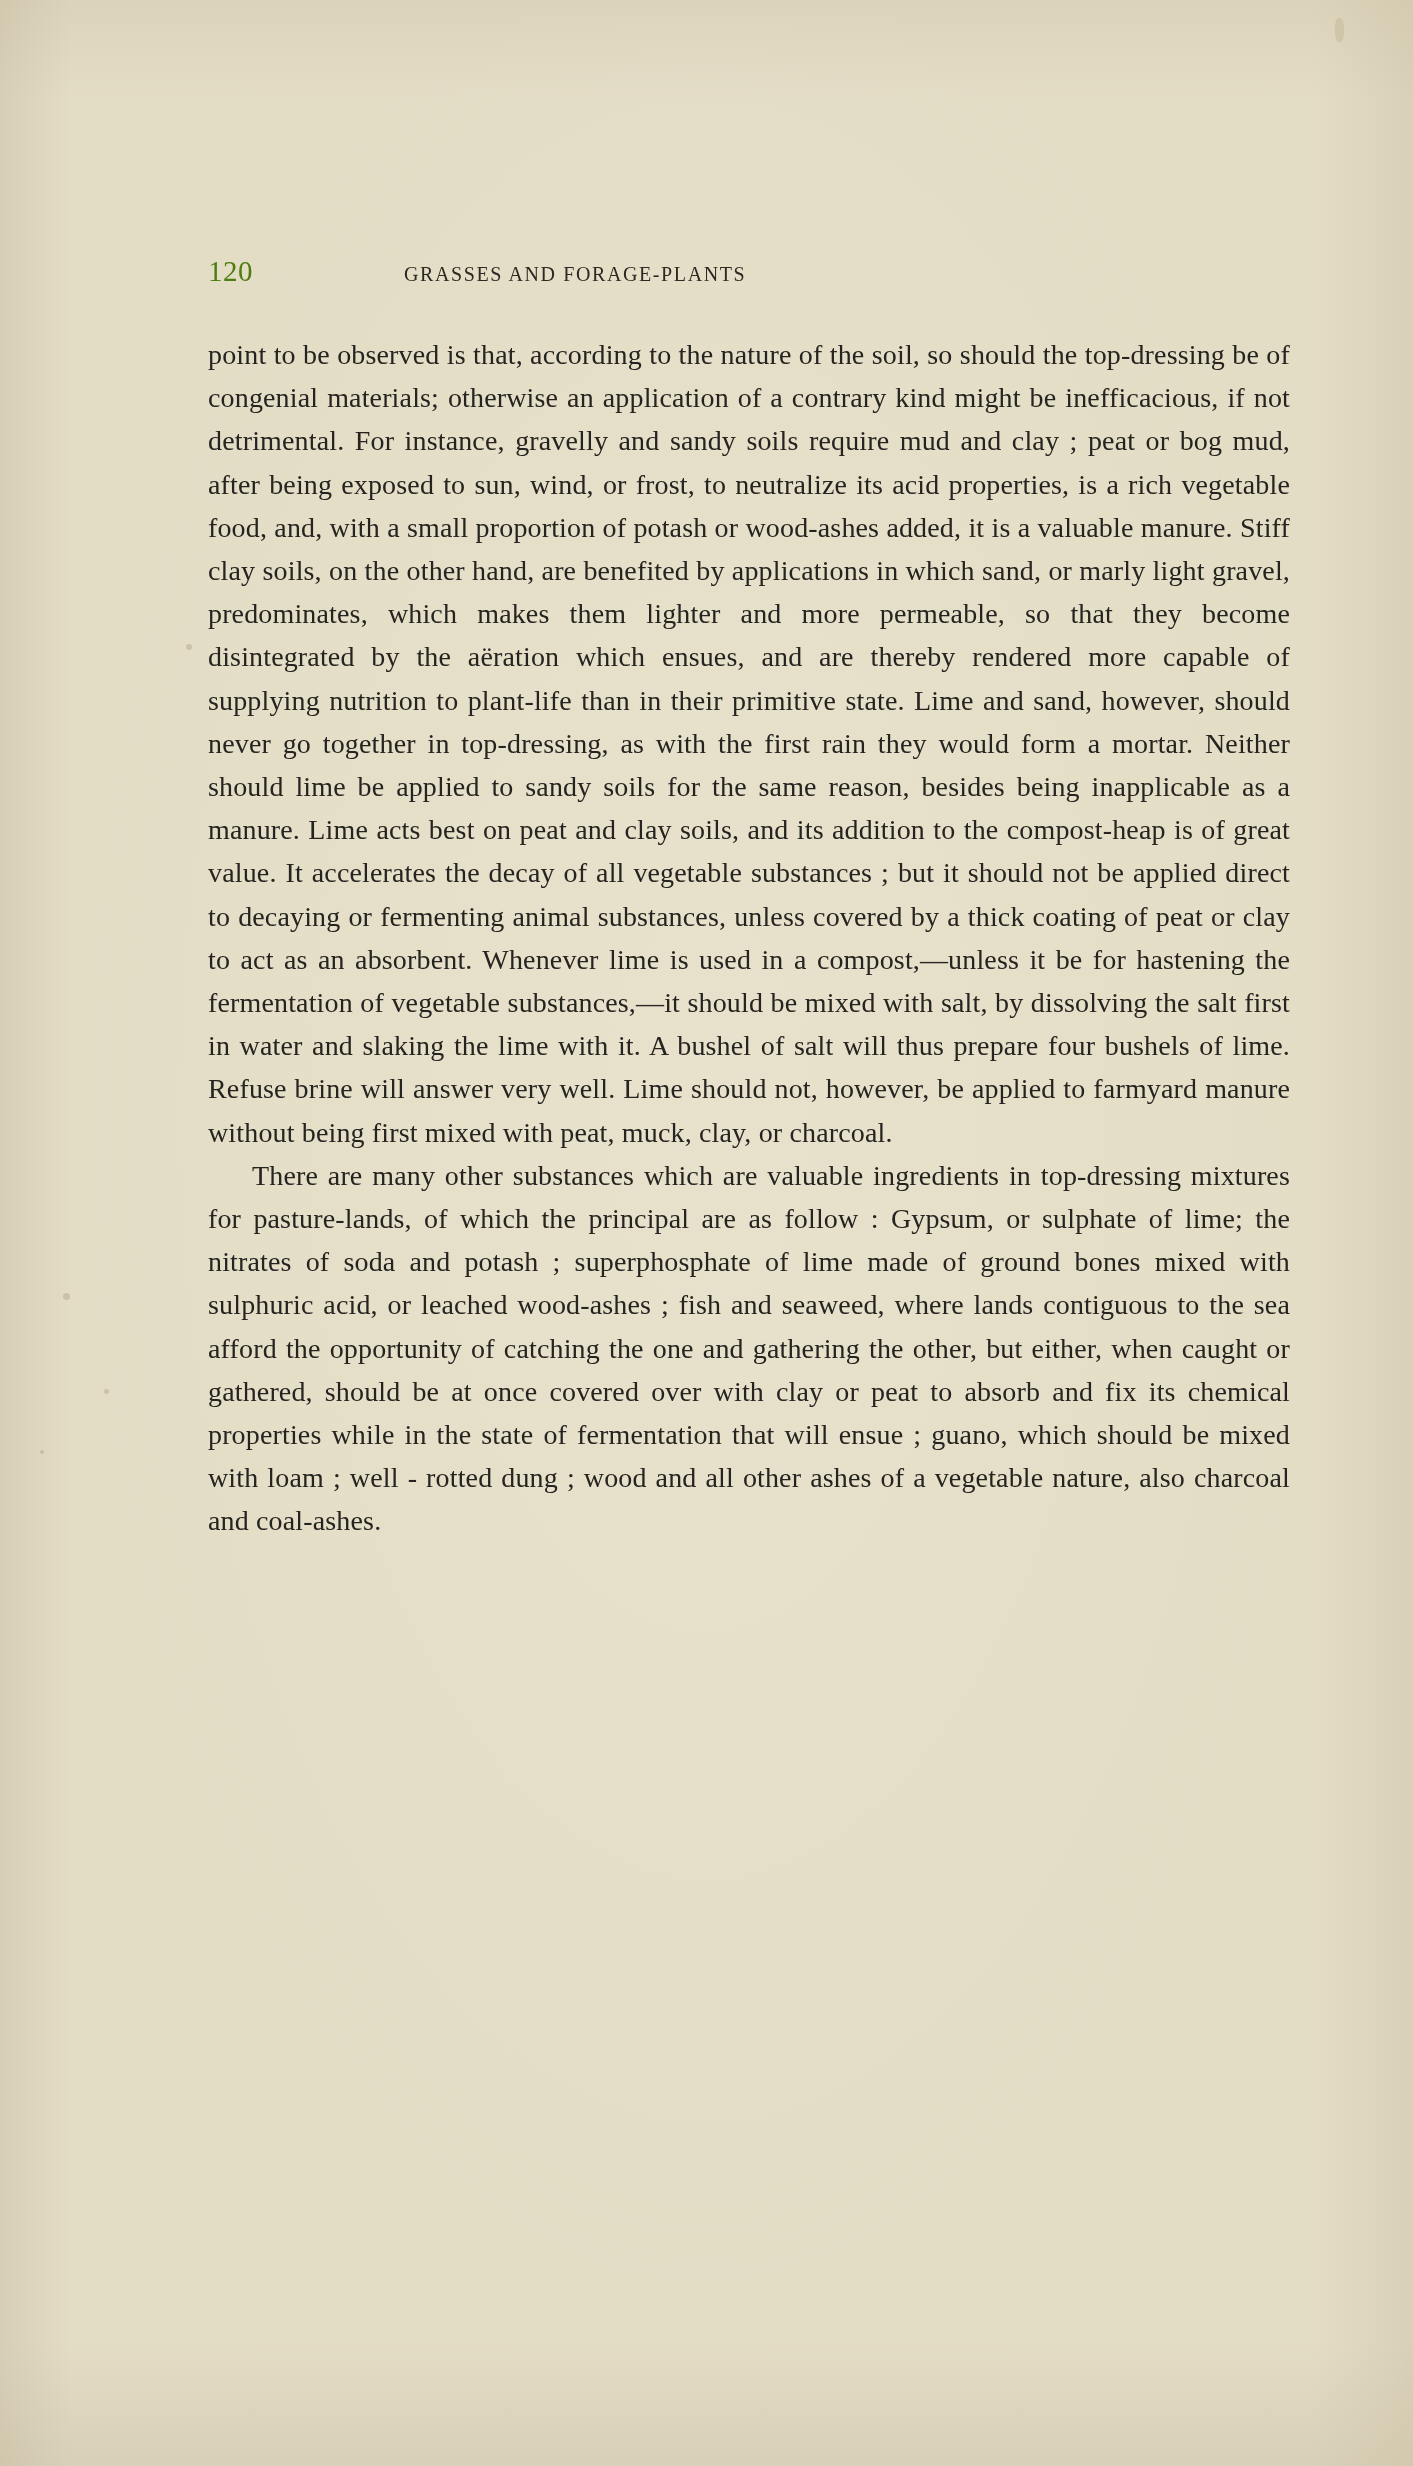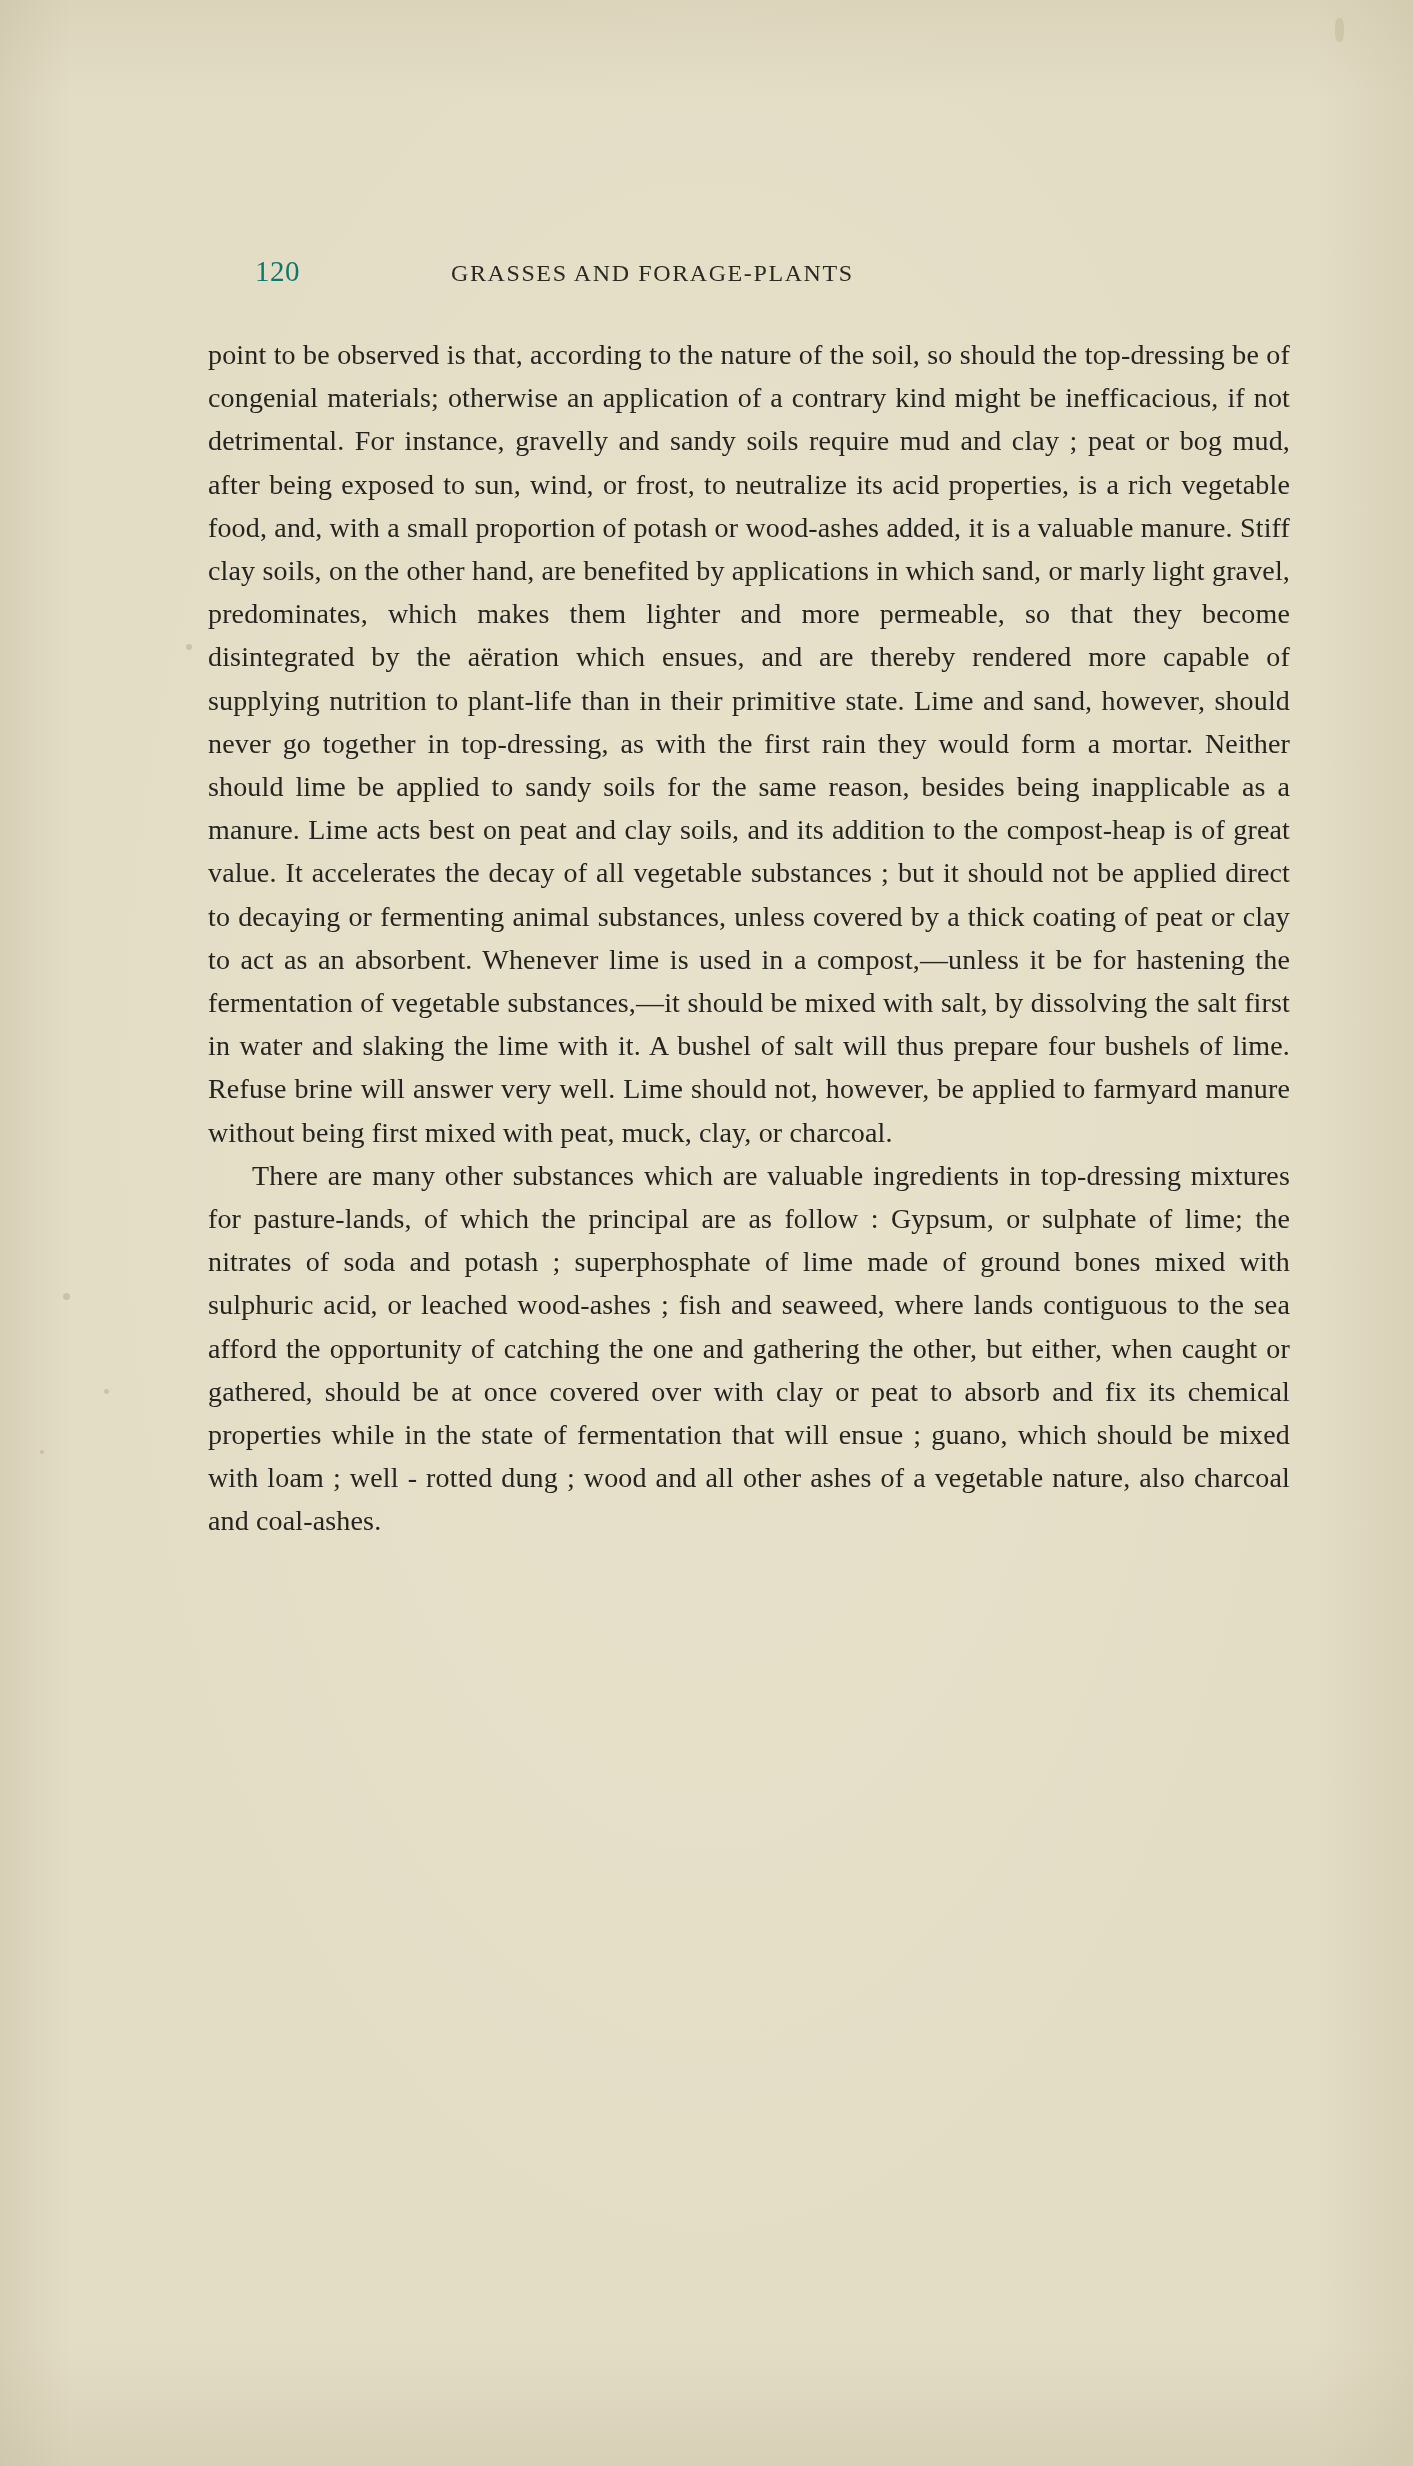--- a/index.html
+++ b/index.html
@@ -40,27 +40,26 @@
   }
   .running-head {
     display: flex;
     align-items: baseline;
     margin-bottom: 48px;
     height: 30px;
   }
   .folio {
     font-size: 29px;
     letter-spacing: 0.5px;
-    color: #0f766e;
+    color: #4d7c0f;
     width: 196px;
     flex: 0 0 196px;
-    margin-left: 47px;
   }
   .head-title {
-    font-size: 24px;
+    font-size: 20px;
     letter-spacing: 1.6px;
     color: #2a2922;
     font-variant: small-caps;
     text-transform: uppercase;
     white-space: nowrap;
   }
   .body-text p {
     margin: 0;
     font-size: 28px;
     line-height: 43.2px;

